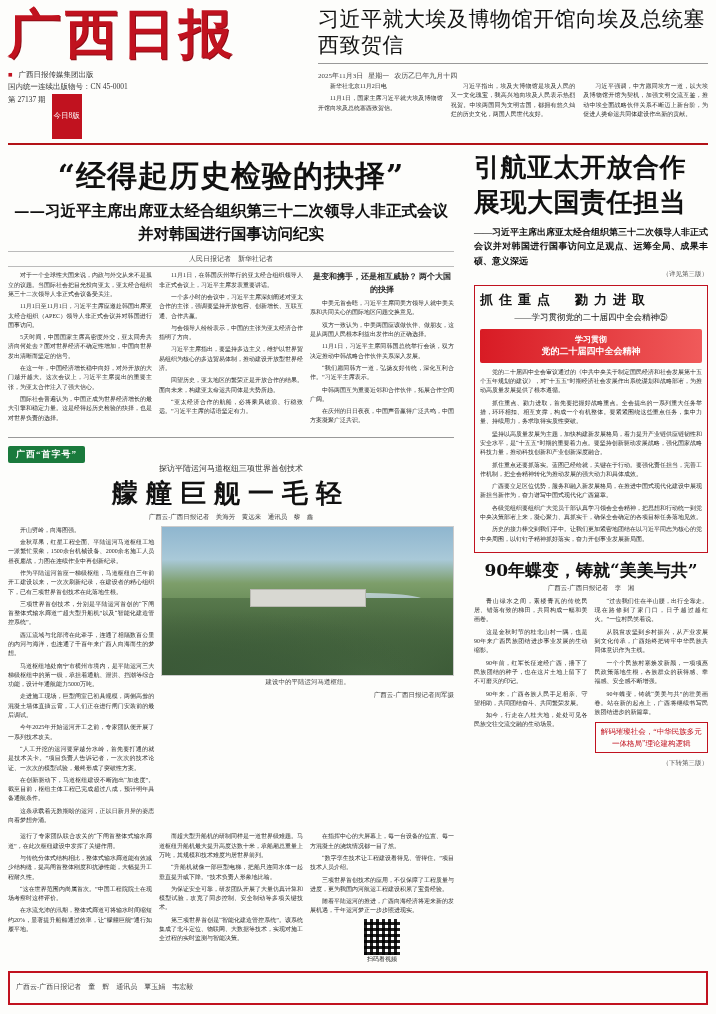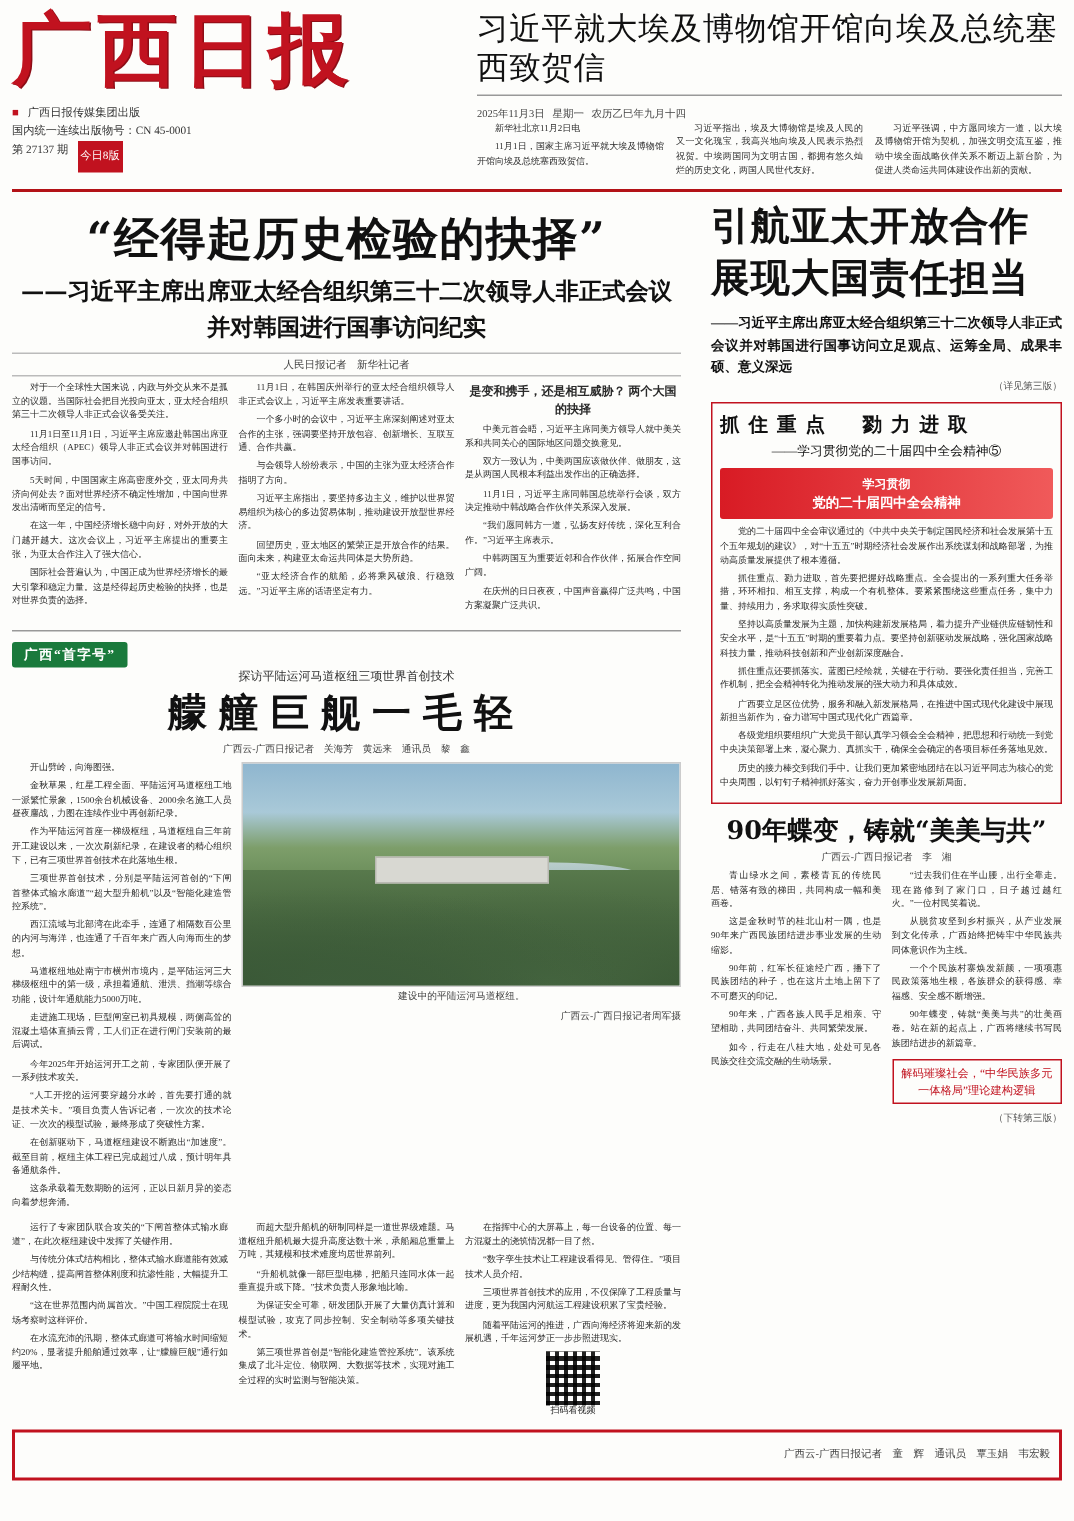--- a/index.html
+++ b/index.html
@@ -27,21 +27,21 @@
   .logo-sub .row { display:flex; gap:6px; }
   .logo-sub .red { color:#c1121f; }
   .masthead-right { flex:1; padding-left:10px; }
   .top-headline {
     font-size:21px; font-weight:normal; line-height:1.25; letter-spacing:0.5px;
     font-family:"DejaVu Serif", serif; color:#111;
     border-bottom:1px solid #999; padding-bottom:4px;
   }
   .issue-info { font-size:7px; color:#444; line-height:1.8; margin-top:6px; }
   .issue-line { display:flex; gap:5px; }
-  .issue-tag { background:#c1121f; color:#fff; padding:4px 2px; }
+  .issue-tag { background:#c1121f; color:#fff; padding:16px 2px; }
 
   .meta-cols { display:flex; gap:8px; font-size:7px; color:#333; }
   .meta-cols .c { flex:1; }
 
   
   .body-col { font-size:6px; line-height:1.55; text-align:justify; color:#2a2a2a; }
   .body-col p { margin:0 0 3px 0; text-indent:12px; }
 
   
   .main { display:flex; gap:20px; margin-top:5px; }
@@ -122,21 +122,21 @@
 
   
   .r2-title { font-family:"DejaVu Serif", serif; font-size:17px; font-weight:bold; text-align:center; margin-top:6px; }
   .r2-by { font-size:6.5px; text-align:center; color:#444; margin:2px 0 4px; }
   .pill { border:1px solid #c1121f; color:#c1121f; font-size:7.5px; text-align:center; padding:3px; margin:5px 0; line-height:1.5;}
   .more { font-size:6.5px; text-align:right; color:#555; }
 
   
   .bottom { border:2px solid #c1121f; margin-top:7px; padding:6px; }
   .bottom-title { font-family:"DejaVu Serif", serif; font-size:27px; font-weight:bold; text-align:center; letter-spacing:10px; color:#c1121f; }
-  .bottom-by { font-size:7px; text-align:right; color:#444; margin:3px 0 5px; }
+  .bottom-by { font-size:7px; text-align:left; color:#444; margin:3px 0 5px; }
 </style>
 </head>
 <body>
 
 <div class="page">
 
   <div class="masthead">
     <div class="logo-block">
       <div class="logo">广西日报</div>
       <div class="logo-sub">

